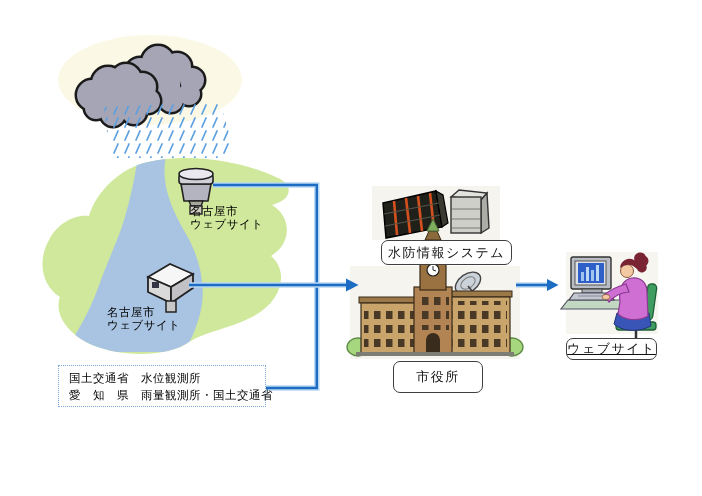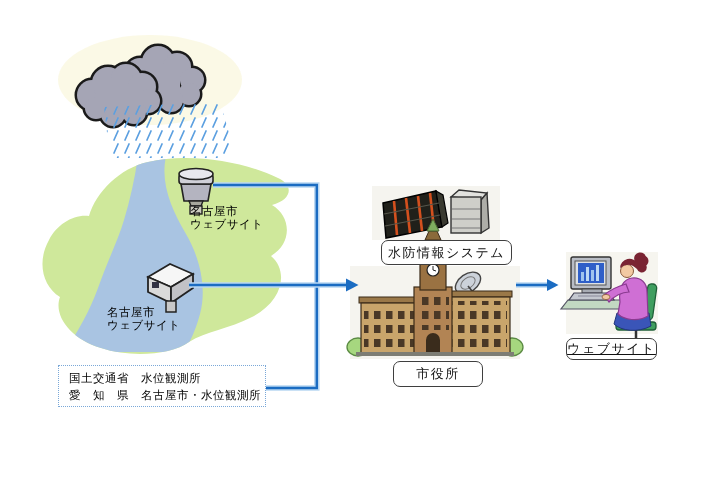--- a/index.html
+++ b/index.html
@@ -7,21 +7,21 @@
     position:relative; width:702px; height:496px; background:#ffffff;
     font-family:"Liberation Sans", sans-serif; overflow:hidden;
   }
   .stage svg { position:absolute; left:0; top:0; }
   .label-box {
     position:absolute; background:#ffffff; border:1.5px solid #3f3f3f;
     border-radius:7px; display:flex; align-items:center; justify-content:center;
     font-size:13px; color:#111; letter-spacing:1.5px; box-sizing:border-box;
   }
   #system-box  { left:371px; top:240px; width:131px; height:25px;margin-left:10px; }
-  #cityhall-box{ left:393px; top:361px; width:90px;  height:26px; }
+  #cityhall-box{ left:393px; top:361px; width:90px;  height:32px; }
   #website-box { left:566px; top:338px; width:91px;  height:22px;text-decoration:underline; }
   .station-label {
     position:absolute; font-size:11.5px; line-height:12.5px; color:#000;
     white-space:nowrap; letter-spacing:0.5px;
   }
   #rain-label  { left:190px; top:205px; }
   #water-label { left:107px; top:306px; }
   .ext-box {
     position:absolute; left:58px; top:365px; width:208px; height:42px;
     border:1.5px dotted #7aa8d8; background:#ffffff; box-sizing:border-box;
@@ -247,21 +247,21 @@
     <div>ウェブサイト</div>
   </div>
 
   <div class="station-label" id="water-label">
     <div>名古屋市</div>
     <div>ウェブサイト</div>
   </div>
 
   <div class="ext-box">
     <div>国土交通省　水位観測所</div>
-    <div>愛　知　県　名古屋市・水位観測所</div>
+    <div>愛　知　県　雨量観測所・国土交通省</div>
   </div>
 
   <div class="label-box" id="system-box">
     <span>水防情報システム</span>
   </div>
   <div class="label-box" id="cityhall-box">
     <span>市役所</span>
   </div>
   <div class="label-box" id="website-box">
     <span>ウェブサイト</span>

